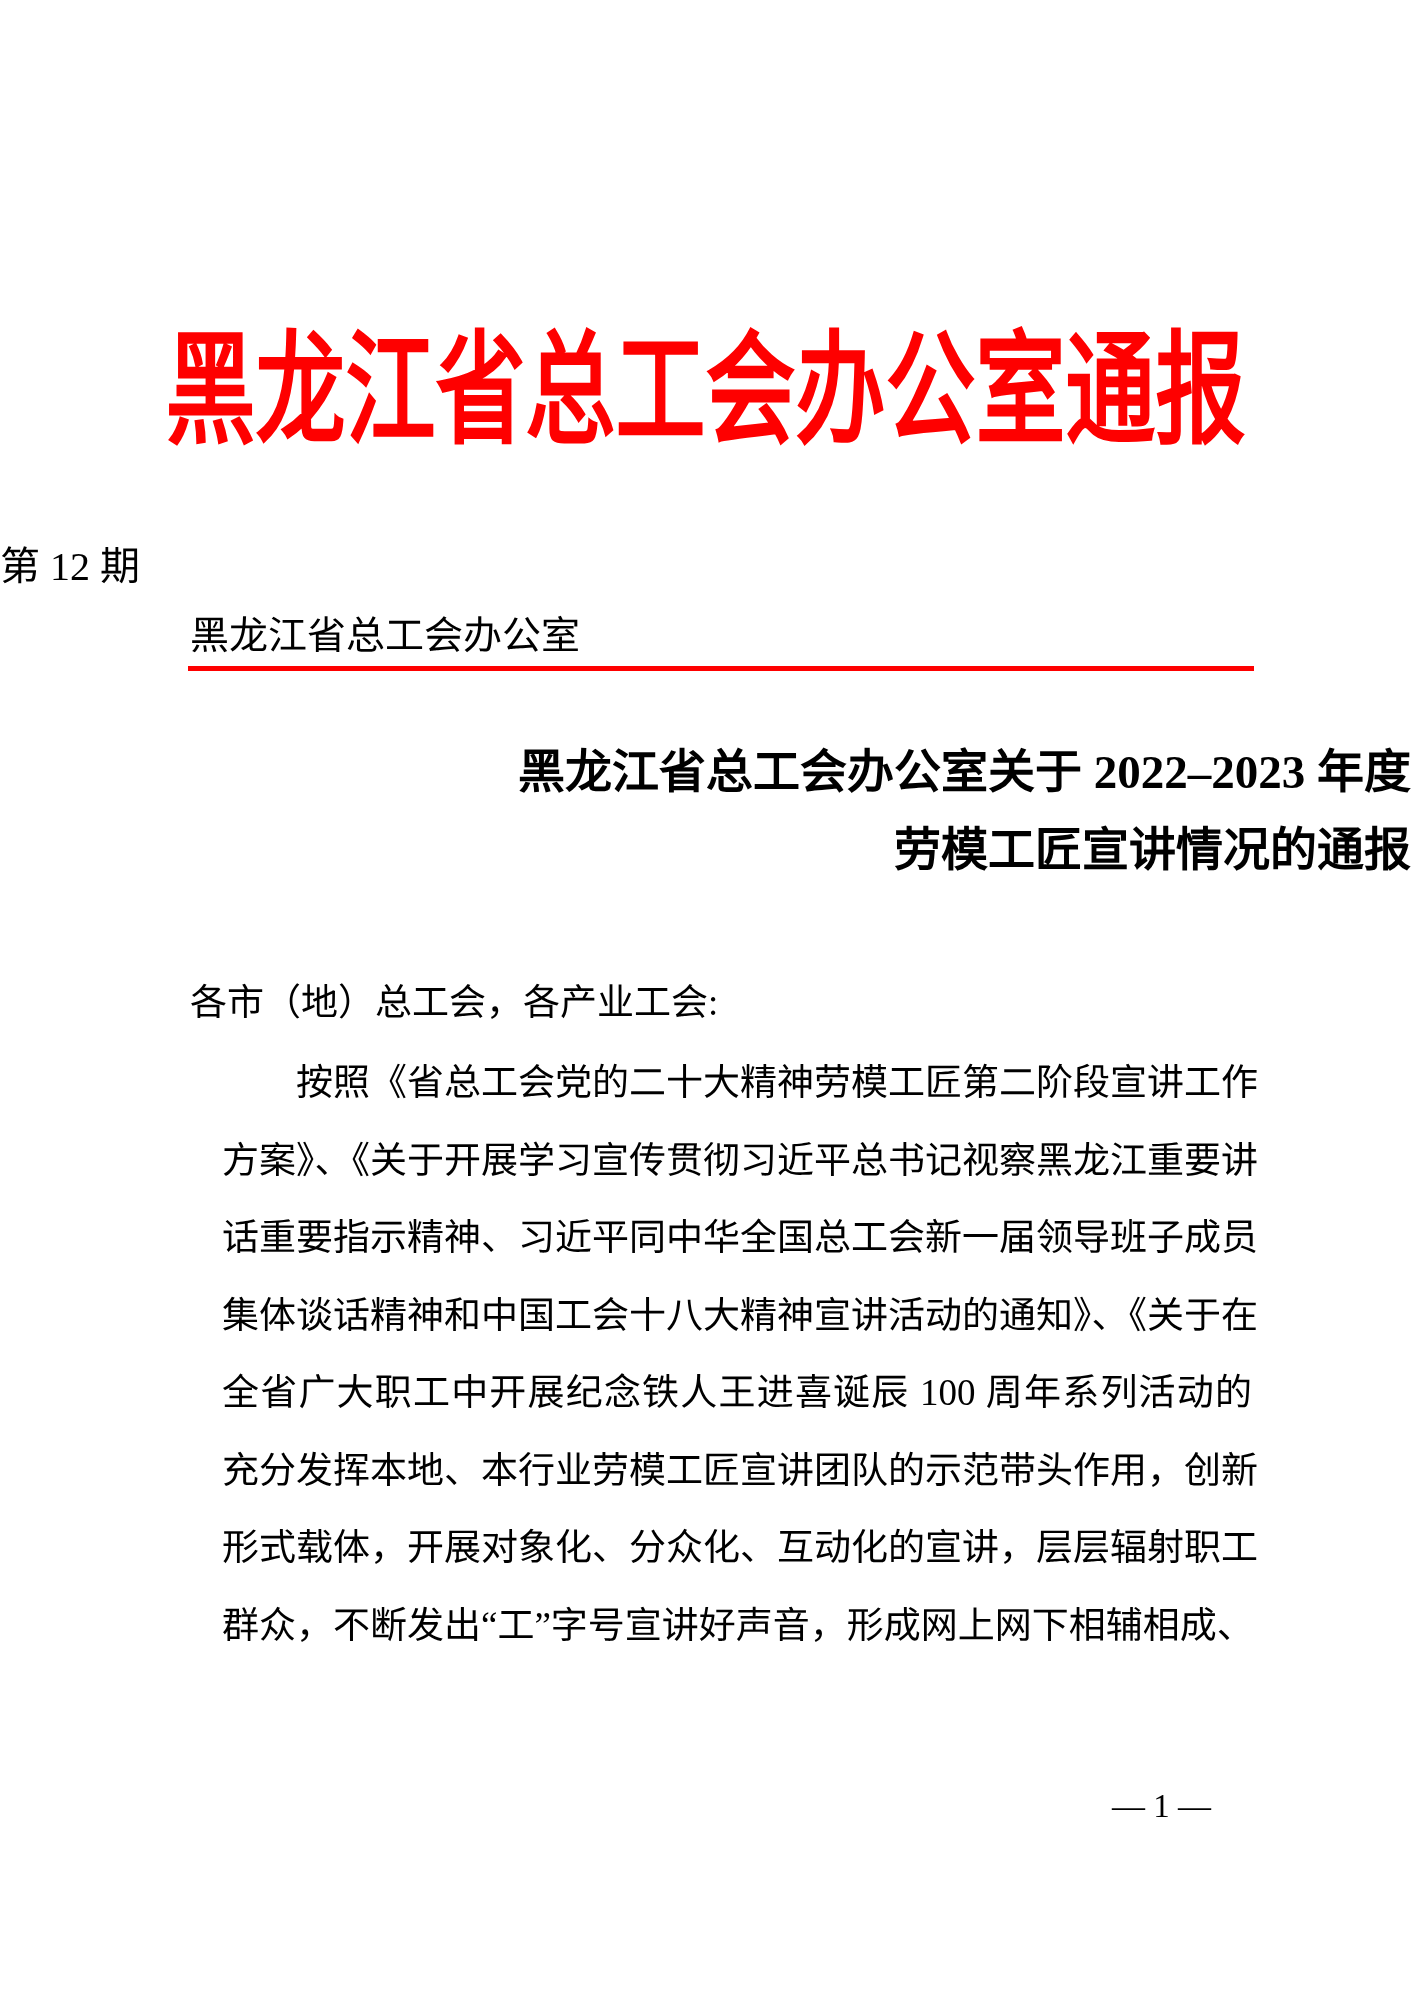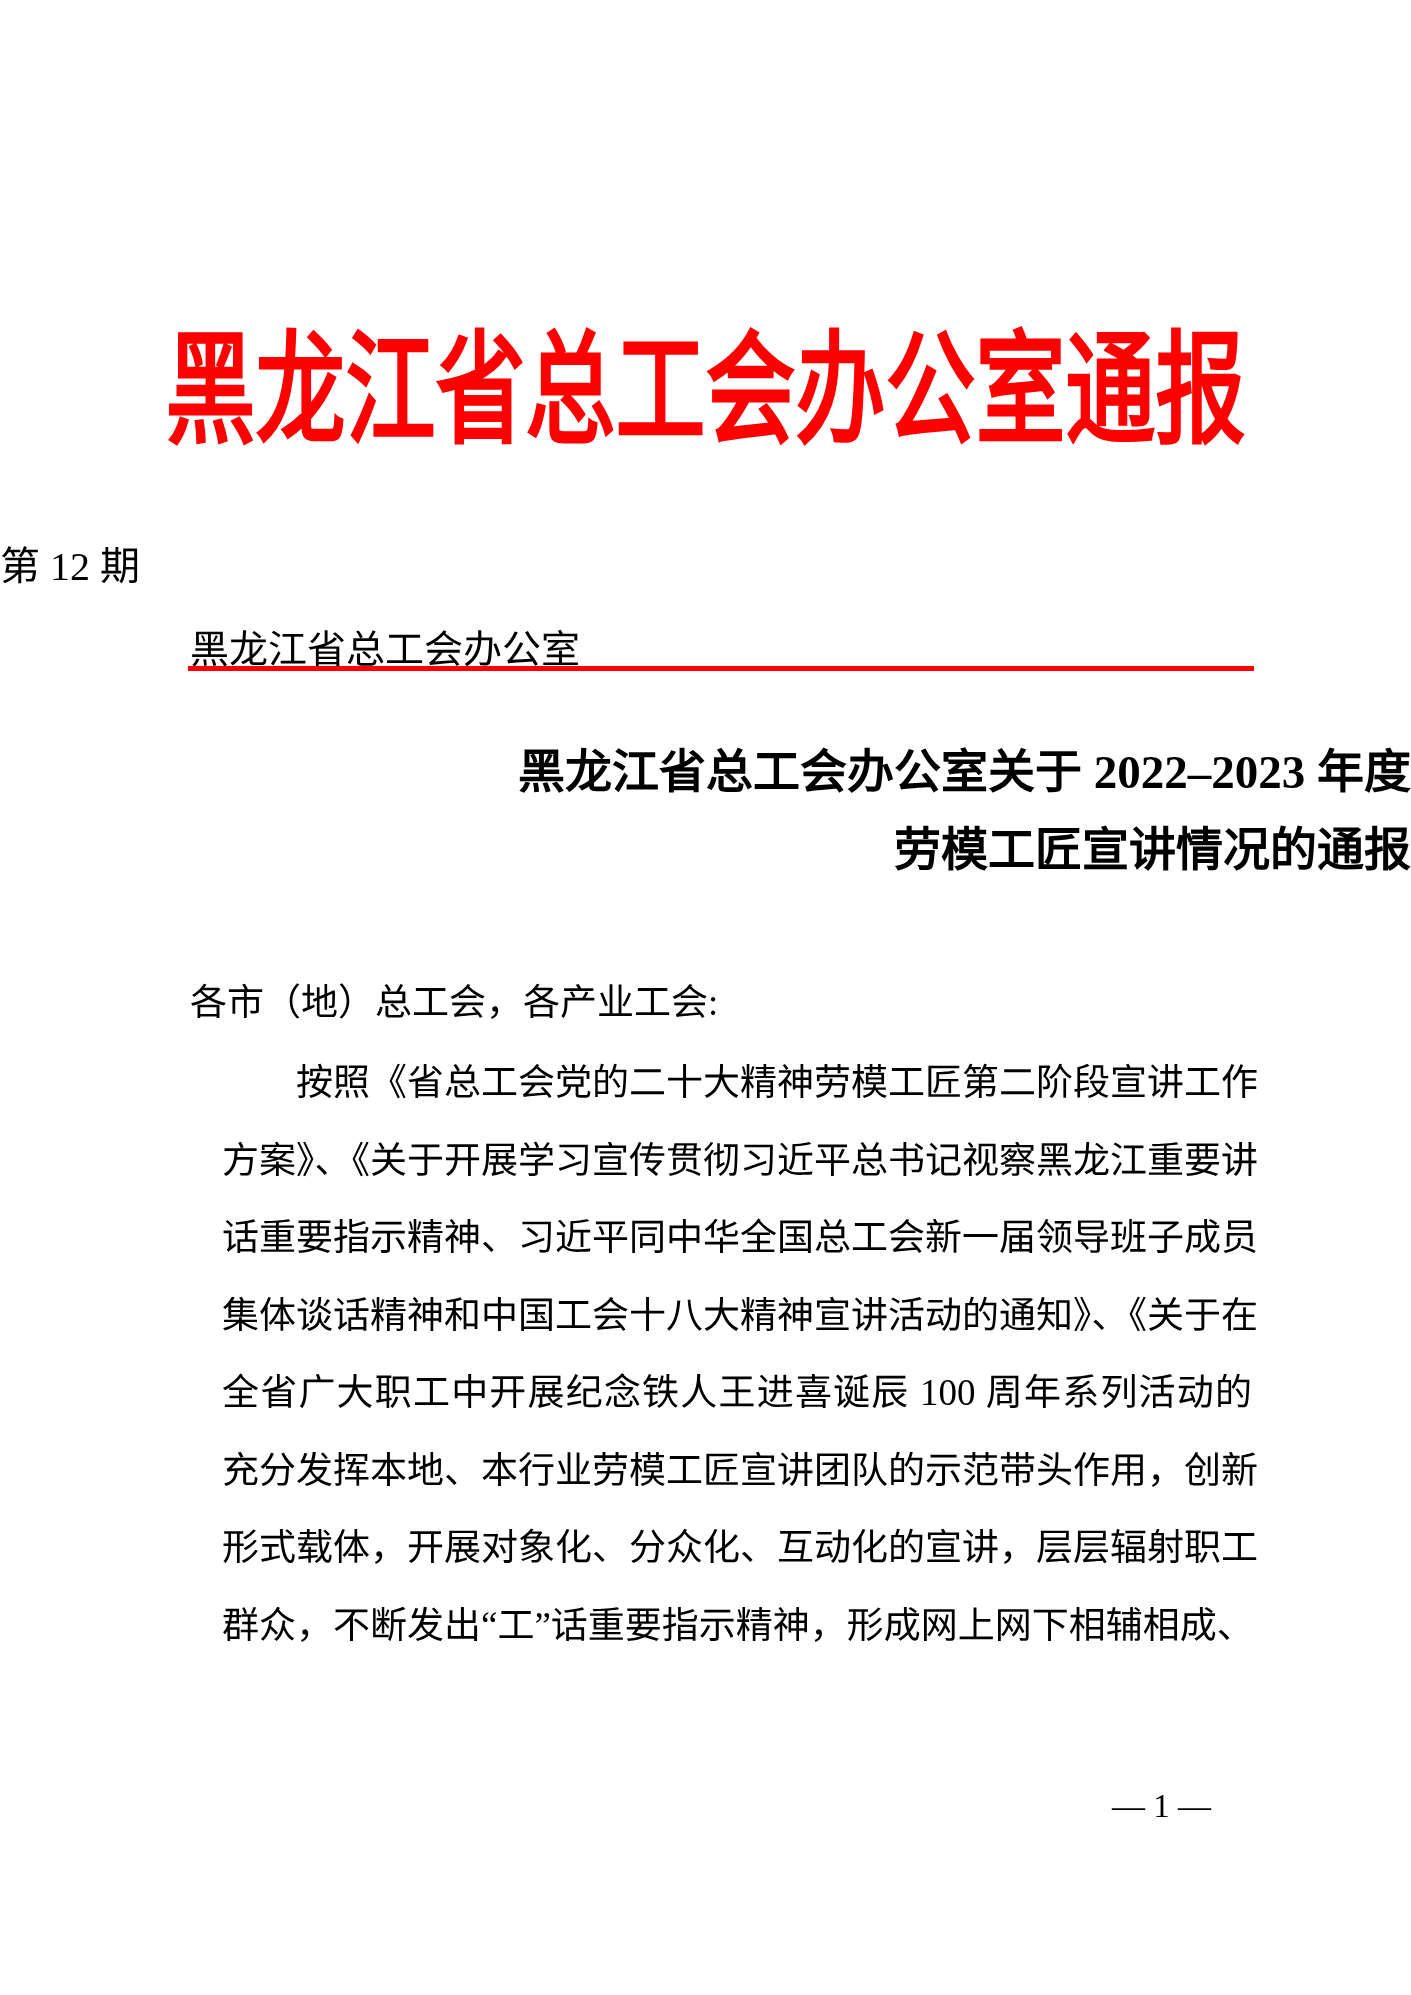--- a/index.html
+++ b/index.html
@@ -41,21 +41,20 @@
     position: absolute;
     top: 614px;
     left: 190px;
     width: 1062px;
     display: flex;
     justify-content: space-between;
     align-items: flex-end;
     font-size: 39px;
     line-height: 44px;
     white-space: nowrap;
-    margin-top: 14px;
   }
   .rule {
     position: absolute;
     top: 666px;
     left: 188px;
     width: 1066px;
     height: 5px;
     background: var(--accent);
   }
   .doc-title {
@@ -125,18 +124,18 @@
   <div class="salutation">各市（地）总工会，各产业工会:</div>
 
   <div class="body-text">
     <div class="body-line indent">按照《省总工会党的二十大精神劳模工匠第二阶段宣讲工作</div>
     <div class="body-line">方案》、《关于开展学习宣传贯彻习近平总书记视察黑龙江重要讲</div>
     <div class="body-line">话重要指示精神、习近平同中华全国总工会新一届领导班子成员</div>
     <div class="body-line">集体谈话精神和中国工会十八大精神宣讲活动的通知》、《关于在</div>
     <div class="body-line">全省广大职工中开展纪念铁人王进喜诞辰 100 周年系列活动的</div>
     <div class="body-line">充分发挥本地、本行业劳模工匠宣讲团队的示范带头作用，创新</div>
     <div class="body-line">形式载体，开展对象化、分众化、互动化的宣讲，层层辐射职工</div>
-    <div class="body-line">群众，不断发出“工”话重要指示精神，形成网上网下相辅相成、</div>
+    <div class="body-line">群众，不断发出“工”字号宣讲好声音，形成网上网下相辅相成、</div>
   </div>
 
   <div class="page-num">— 1 —</div>
 
 </div>
 
 </body></html>

